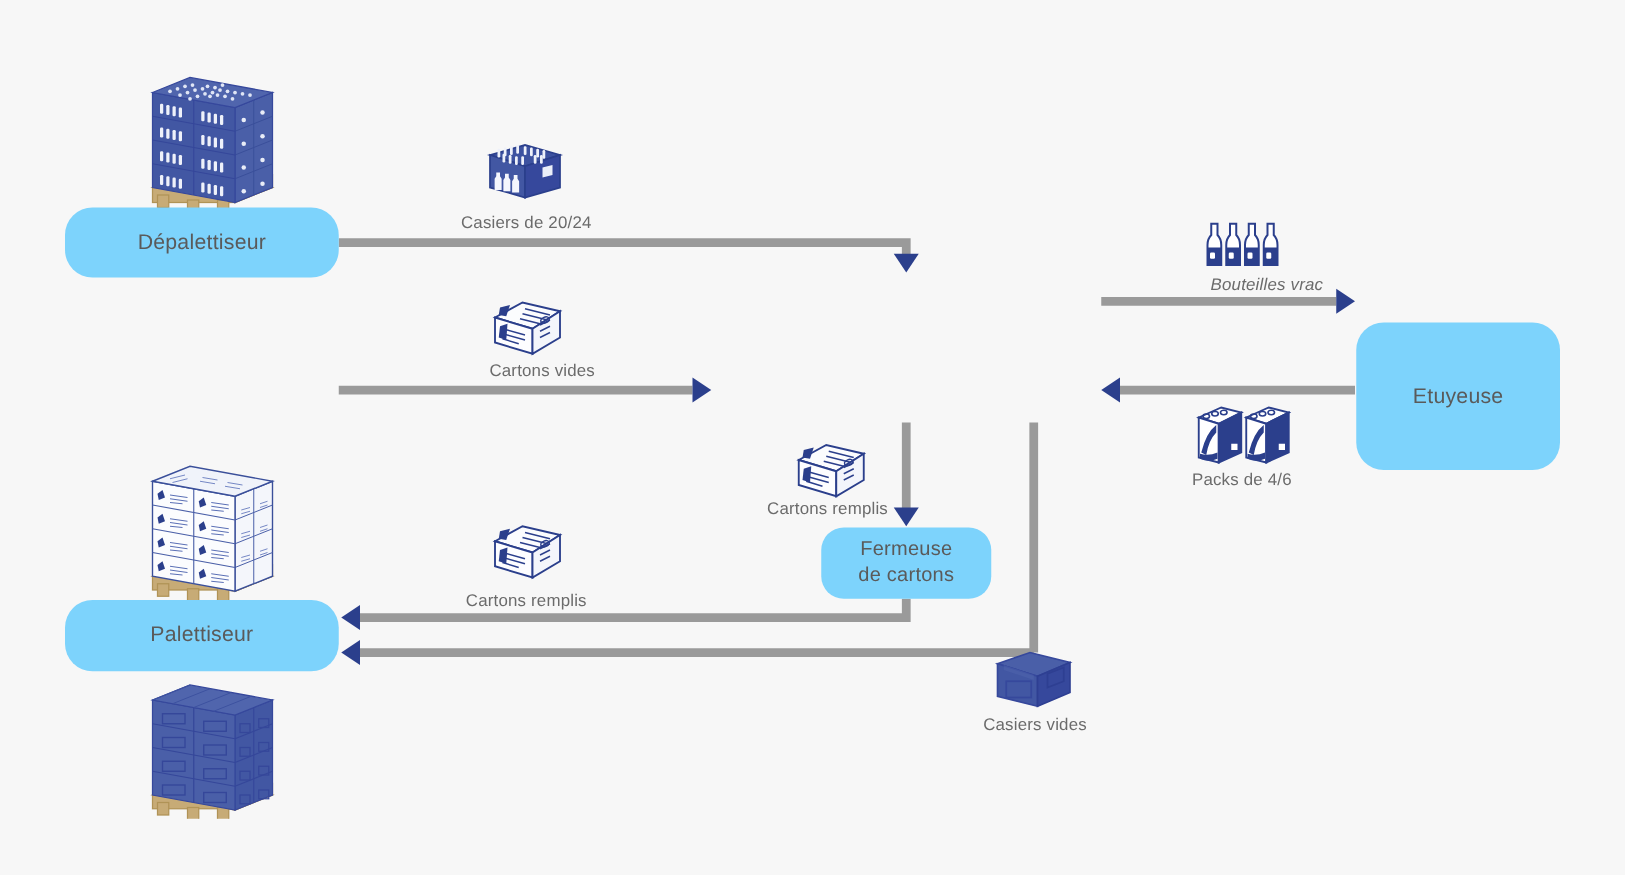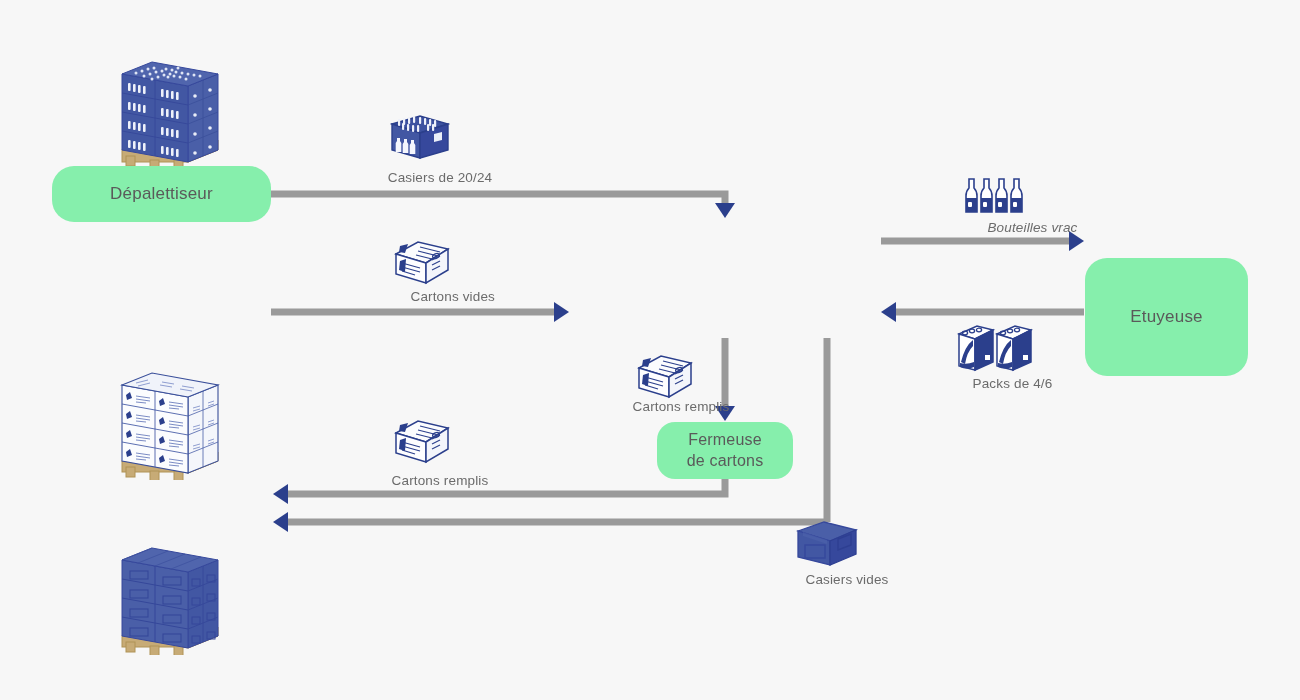--- a/index.html
+++ b/index.html
@@ -16,21 +16,21 @@
     background: #f7f7f7;
   }
   svg.layer {
     position: absolute; left: 0; top: 0;
     width: 1300px; height: 700px;
     pointer-events: none;
   }
   
   .node {
     position: absolute;
-    background: #86efac;
+    background: #7dd3fc;
     border-radius: 22px;
     display: flex;
     align-items: center;
     justify-content: center;
     text-align: center;
     color: #5a5a5a;
     font-size: 17px;
     line-height: 1.3;
     letter-spacing: .2px;
     z-index: 3;
@@ -52,21 +52,20 @@
 
   
   .flow-label {
     position: absolute;
     color: #6b6b6b;
     font-size: 13.5px;
     letter-spacing: .15px;
     white-space: nowrap;
     z-index: 4;
     text-align: center;
-    margin-left: 19px;
   }
   
   .icon-wrap { position: absolute; z-index: 4; }
   .icon-wrap svg { display: block; }
   .pallet-wrap { position: absolute; z-index: 2; }
 </style>
 </head>
 <body>
 
 <div id="stage">
@@ -98,20 +97,23 @@
 
     <path d="M1084,312 L896,312" stroke="#9a9a9a" stroke-width="7" fill="none"></path>
     <path d="M896,302 L881,312 L896,322 Z" fill="#2b3f8c"></path>
   </svg>
 
   <div class="node" id="node-depalettiseur">
     <span>Dépalettiseur</span>
   </div>
 
 
+  <div class="node" id="node-palettiseur">
+    <span>Palettiseur</span>
+  </div>
 
 
   <div class="node" id="node-etuyeuse">
     <span>Etuyeuse</span>
   </div>
 
   <div class="node" id="node-fermeuse">
     <div>
       <div>Fermeuse</div>
       <div>de cartons</div>

